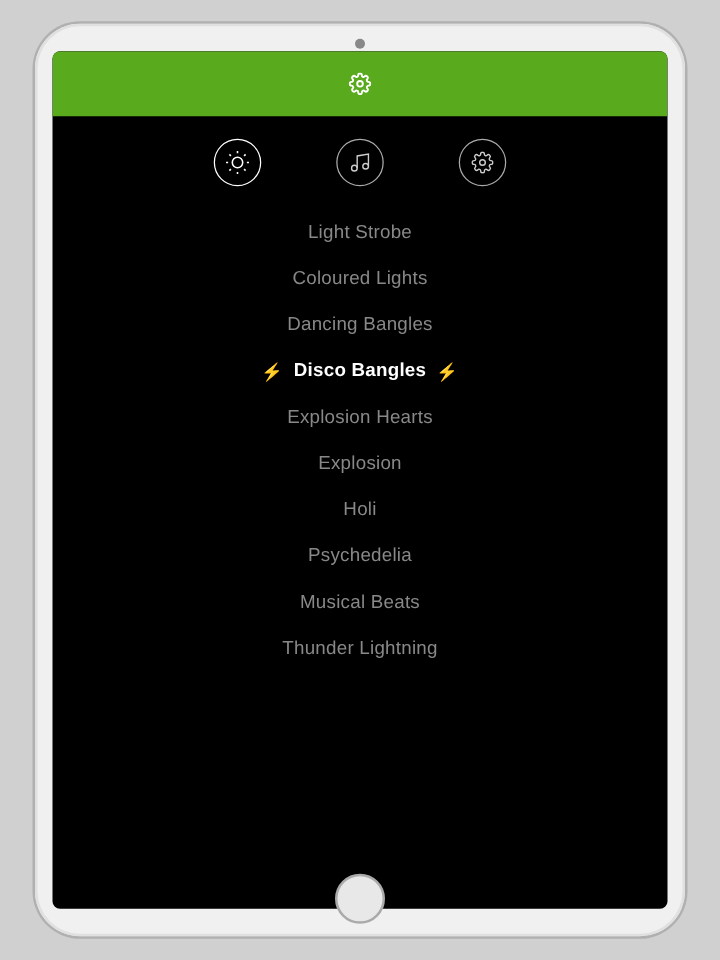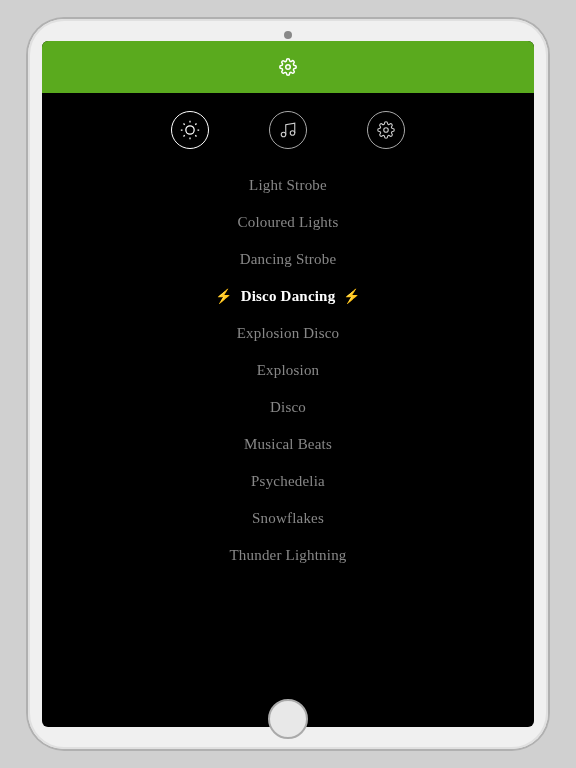--- a/index.html
+++ b/index.html
@@ -112,21 +112,20 @@
 
     .list-item {
       width: 100%;
       text-align: center;
       padding: 10px 16px;
       color: #888;
       font-size: 15px;
       font-weight: 300;
       letter-spacing: 0.2px;
       cursor: pointer;
-      font-family: Liberation Serif, serif;
     }
 
     .list-item.active {
       color: #fff;
       font-weight: 600;
       display: flex;
       align-items: center;
       justify-content: center;
       gap: 8px;
     }
@@ -176,30 +175,29 @@
         <svg width="18" height="18" viewBox="0 0 24 24" fill="none" stroke="currentColor" stroke-width="1.5">
           <circle cx="12" cy="12" r="3"></circle>
           <path d="M19.4 15a1.65 1.65 0 0 0 .33 1.82l.06.06a2 2 0 0 1-2.83 2.83l-.06-.06a1.65 1.65 0 0 0-1.82-.33 1.65 1.65 0 0 0-1 1.51V21a2 2 0 0 1-4 0v-.09A1.65 1.65 0 0 0 9 19.4a1.65 1.65 0 0 0-1.82.33l-.06.06a2 2 0 0 1-2.83-2.83l.06-.06A1.65 1.65 0 0 0 4.68 15a1.65 1.65 0 0 0-1.51-1H3a2 2 0 0 1 0-4h.09A1.65 1.65 0 0 0 4.6 9a1.65 1.65 0 0 0-.33-1.82l-.06-.06a2 2 0 0 1 2.83-2.83l.06.06A1.65 1.65 0 0 0 9 4.68a1.65 1.65 0 0 0 1-1.51V3a2 2 0 0 1 4 0v.09a1.65 1.65 0 0 0 1 1.51 1.65 1.65 0 0 0 1.82-.33l.06-.06a2 2 0 0 1 2.83 2.83l-.06.06A1.65 1.65 0 0 0 19.4 9a1.65 1.65 0 0 0 1.51 1H21a2 2 0 0 1 0 4h-.09a1.65 1.65 0 0 0-1.51 1z"></path>
         </svg>
       </div>
     </div>
 
     <div class="list-container">
     <div class="list-item"><span>Light Strobe</span></div>
         <div class="list-item"><span>Coloured Lights</span></div>
-        <div class="list-item"><span>Dancing Strobe</span></div>
+        <div class="list-item"><span>Dancing Bangles</span></div>
         <div class="list-item active">
           <span class="bolt">⚡</span>
-          <span>Disco Dancing</span>
+          <span>Disco Bangles</span>
           <span class="bolt">⚡</span>
         </div>
-        <div class="list-item"><span>Explosion Disco</span></div>
+        <div class="list-item"><span>Explosion Hearts</span></div>
         <div class="list-item"><span>Explosion</span></div>
-        <div class="list-item"><span>Disco</span></div>
+        <div class="list-item"><span>Holi</span></div>
+        <div class="list-item"><span>Psychedelia</span></div>
         <div class="list-item"><span>Musical Beats</span></div>
-        <div class="list-item"><span>Psychedelia</span></div>
-        <div class="list-item"><span>Snowflakes</span></div>
         <div class="list-item"><span>Thunder Lightning</span></div>
       </div>
   </div>
 
   <div class="device-home"></div>
 </div>
 
 </body></html>

